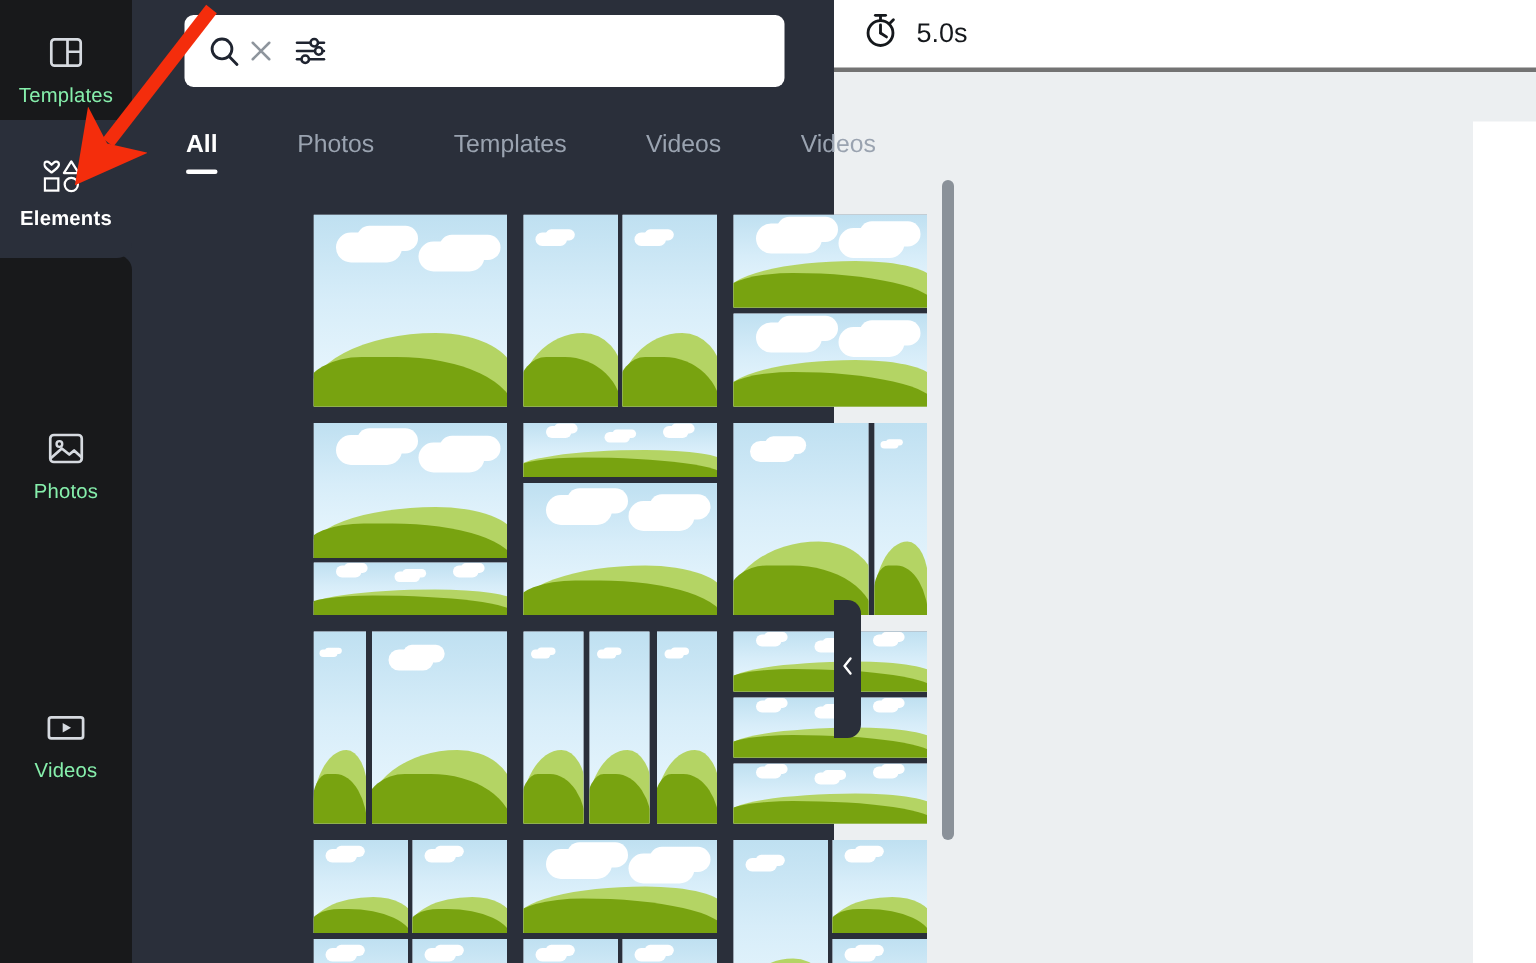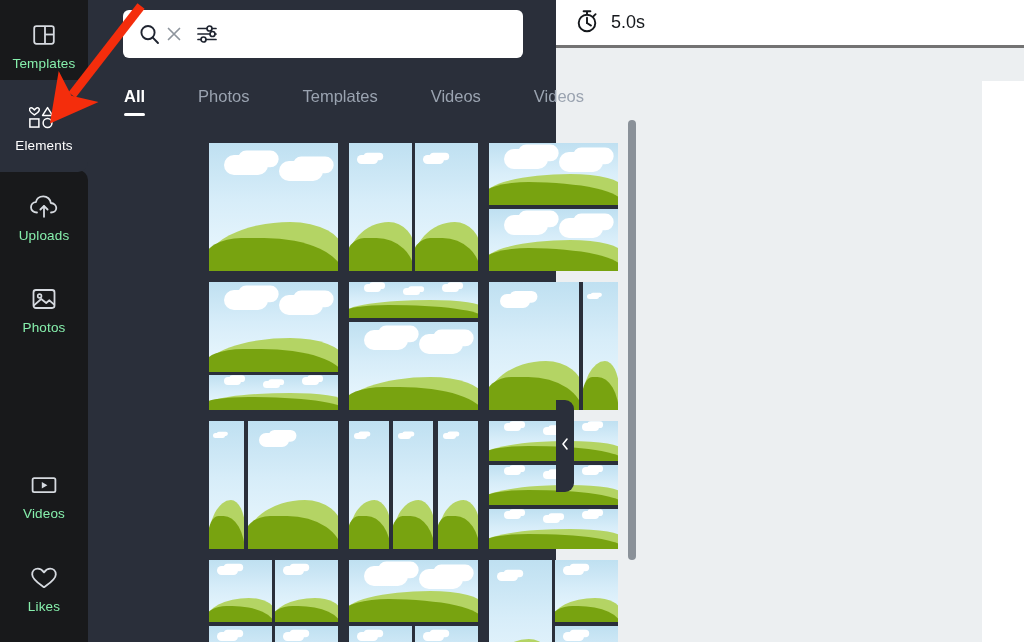--- a/index.html
+++ b/index.html
@@ -52,21 +52,21 @@
     font-size: 13.5px;
     letter-spacing: 0.15px;
     color: #86efac;
     line-height: 1;
   }
   .rail-item.active {
     background: #2a2f3a;
     border-bottom-right-radius: 10px;
     border-top-right-radius: 0;
   }
-  .rail-item.active .lbl { color: #ffffff; font-weight: 400; }
+  .rail-item.active .lbl { color: #ffffff; font-weight: 700; }
   .rail-item.active .ic svg { stroke: #ffffff; }
 
   
   .panel {
     position: absolute; left: 88px; top: 0;
     width: 468px; height: 642px;
     background: #2a2f3a;
     z-index: 4;
   }
   .search-wrap {
@@ -522,30 +522,20 @@
         <svg width="34" height="26" viewBox="0 0 34 26" fill="none">
           <path d="M4.4 3.3 C2.6 1.6 0.2 2.8 0.6 5.1 C0.95 7.1 3.9 9.2 6.1 10.7 C8.3 9.2 11.25 7.1 11.6 5.1 C12 2.8 9.6 1.6 7.8 3.3 L6.1 4.9 Z" stroke="#ffffff" stroke-width="1.7" stroke-linejoin="round"></path>
           <path d="M21 2.3 L26.6 11.2 H15.4 Z" stroke="#ffffff" stroke-width="1.7" stroke-linejoin="round"></path>
           <rect x="1" y="15.2" width="10.2" height="9.2" stroke="#ffffff" stroke-width="1.7"></rect>
           <circle cx="21" cy="19.8" r="5" stroke="#ffffff" stroke-width="1.7"></circle>
         </svg>
       </span>
       <span class="lbl">Elements</span>
     </div>
 
-    <div class="rail-item" style="top:172px;">
-      <span class="ic">
-        <svg width="30" height="26" viewBox="0 0 30 26" fill="none">
-          <path d="M8 18.5 C4.4 18.5 2 16.2 2 13.2 C2 10.5 4.1 8.3 6.9 8.1 C7.6 4.6 10.6 2.3 14.3 2.3 C18.3 2.3 21.5 5.3 21.8 9 C25 9.3 27.3 11.5 27.3 14.1 C27.3 16.8 24.9 18.5 22 18.5" stroke="#d6dae0" stroke-width="1.8" stroke-linecap="round" stroke-linejoin="round"></path>
-          <path d="M15 22.8 V12.2" stroke="#d6dae0" stroke-width="1.8" stroke-linecap="round"></path>
-          <path d="M11.4 15.5 L15 12 L18.6 15.5" stroke="#d6dae0" stroke-width="1.8" stroke-linecap="round" stroke-linejoin="round"></path>
-        </svg>
-      </span>
-      <span class="lbl">Uploads</span>
-    </div>
 
     <div class="rail-item" style="top:264px;">
       <span class="ic">
         <svg width="26" height="26" viewBox="0 0 26 26" fill="none">
           <rect x="2.5" y="4" width="21" height="18" rx="2.4" stroke="#d6dae0" stroke-width="1.8"></rect>
           <circle cx="8.6" cy="10" r="1.9" stroke="#d6dae0" stroke-width="1.6"></circle>
           <path d="M3.2 19.2 L10.2 13 L15.2 17 L18.4 14.3 L23.2 18.6" stroke="#d6dae0" stroke-width="1.8" stroke-linecap="round" stroke-linejoin="round"></path>
         </svg>
       </span>
       <span class="lbl">Photos</span>
@@ -555,28 +545,20 @@
     <div class="rail-item" style="top:450px;">
       <span class="ic">
         <svg width="28" height="26" viewBox="0 0 28 26" fill="none">
           <rect x="2.6" y="6.2" width="22.8" height="14" rx="1.6" stroke="#d6dae0" stroke-width="1.8"></rect>
           <path d="M11.8 10 L17.4 13.2 L11.8 16.4 Z" fill="#d6dae0"></path>
         </svg>
       </span>
       <span class="lbl">Videos</span>
     </div>
 
-    <div class="rail-item" style="top:543px;">
-      <span class="ic">
-        <svg width="30" height="26" viewBox="0 0 30 26" fill="none">
-          <path d="M15 22.2 C11.2 19.3 3.2 14.5 3.2 9.4 C3.2 5.9 5.8 3.6 8.8 3.6 C11 3.6 13.2 4.9 15 7.4 C16.8 4.9 19 3.6 21.2 3.6 C24.2 3.6 26.8 5.9 26.8 9.4 C26.8 14.5 18.8 19.3 15 22.2 Z" stroke="#d6dae0" stroke-width="1.8" stroke-linejoin="round"></path>
-        </svg>
-      </span>
-      <span class="lbl">Likes</span>
-    </div>
   </div>
 
   <svg class="arrow-overlay" viewBox="0 0 1024 642">
     <defs>
       <marker id="ah" markerWidth="6" markerHeight="6" refX="1.2" refY="3" orient="auto" markerUnits="strokeWidth">
         <path d="M0,0.2 L5.2,3 L0,5.8 L1.3,3 Z" fill="#f42d0c"></path>
       </marker>
     </defs>
     <line x1="141" y1="6" x2="72" y2="95" stroke="#f42d0c" stroke-width="9" marker-end="url(#ah)"></line>
   </svg>

